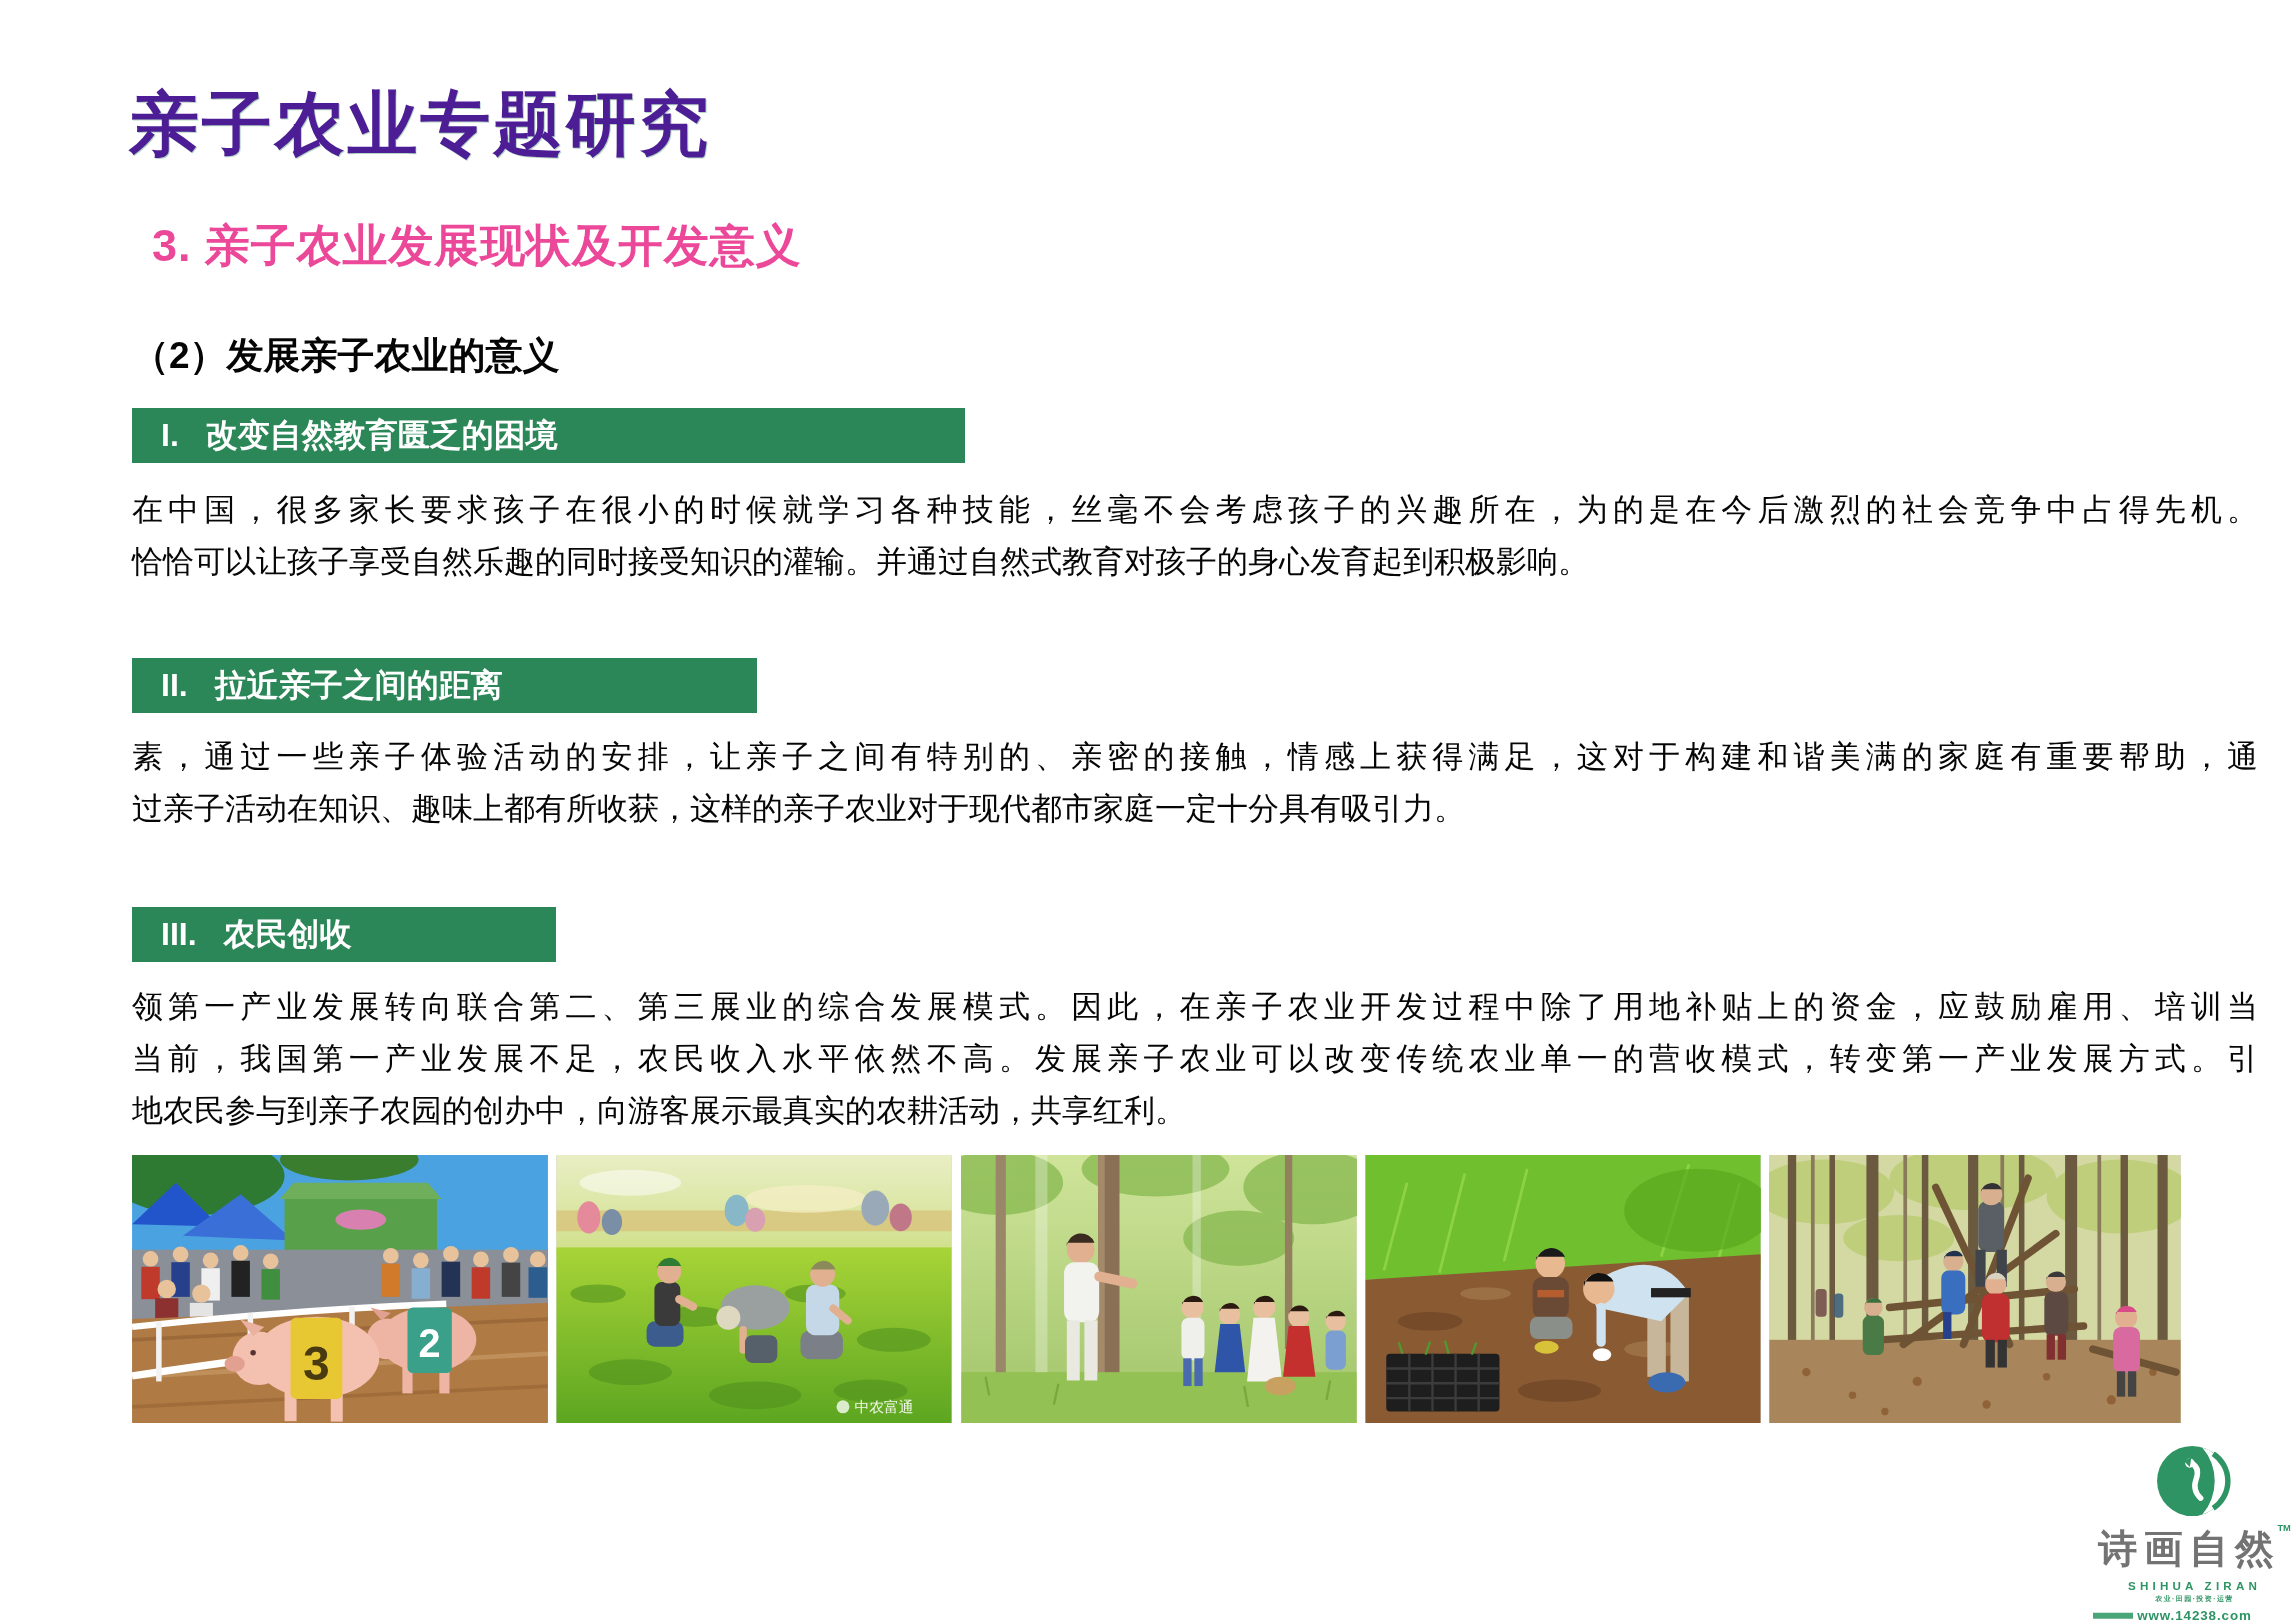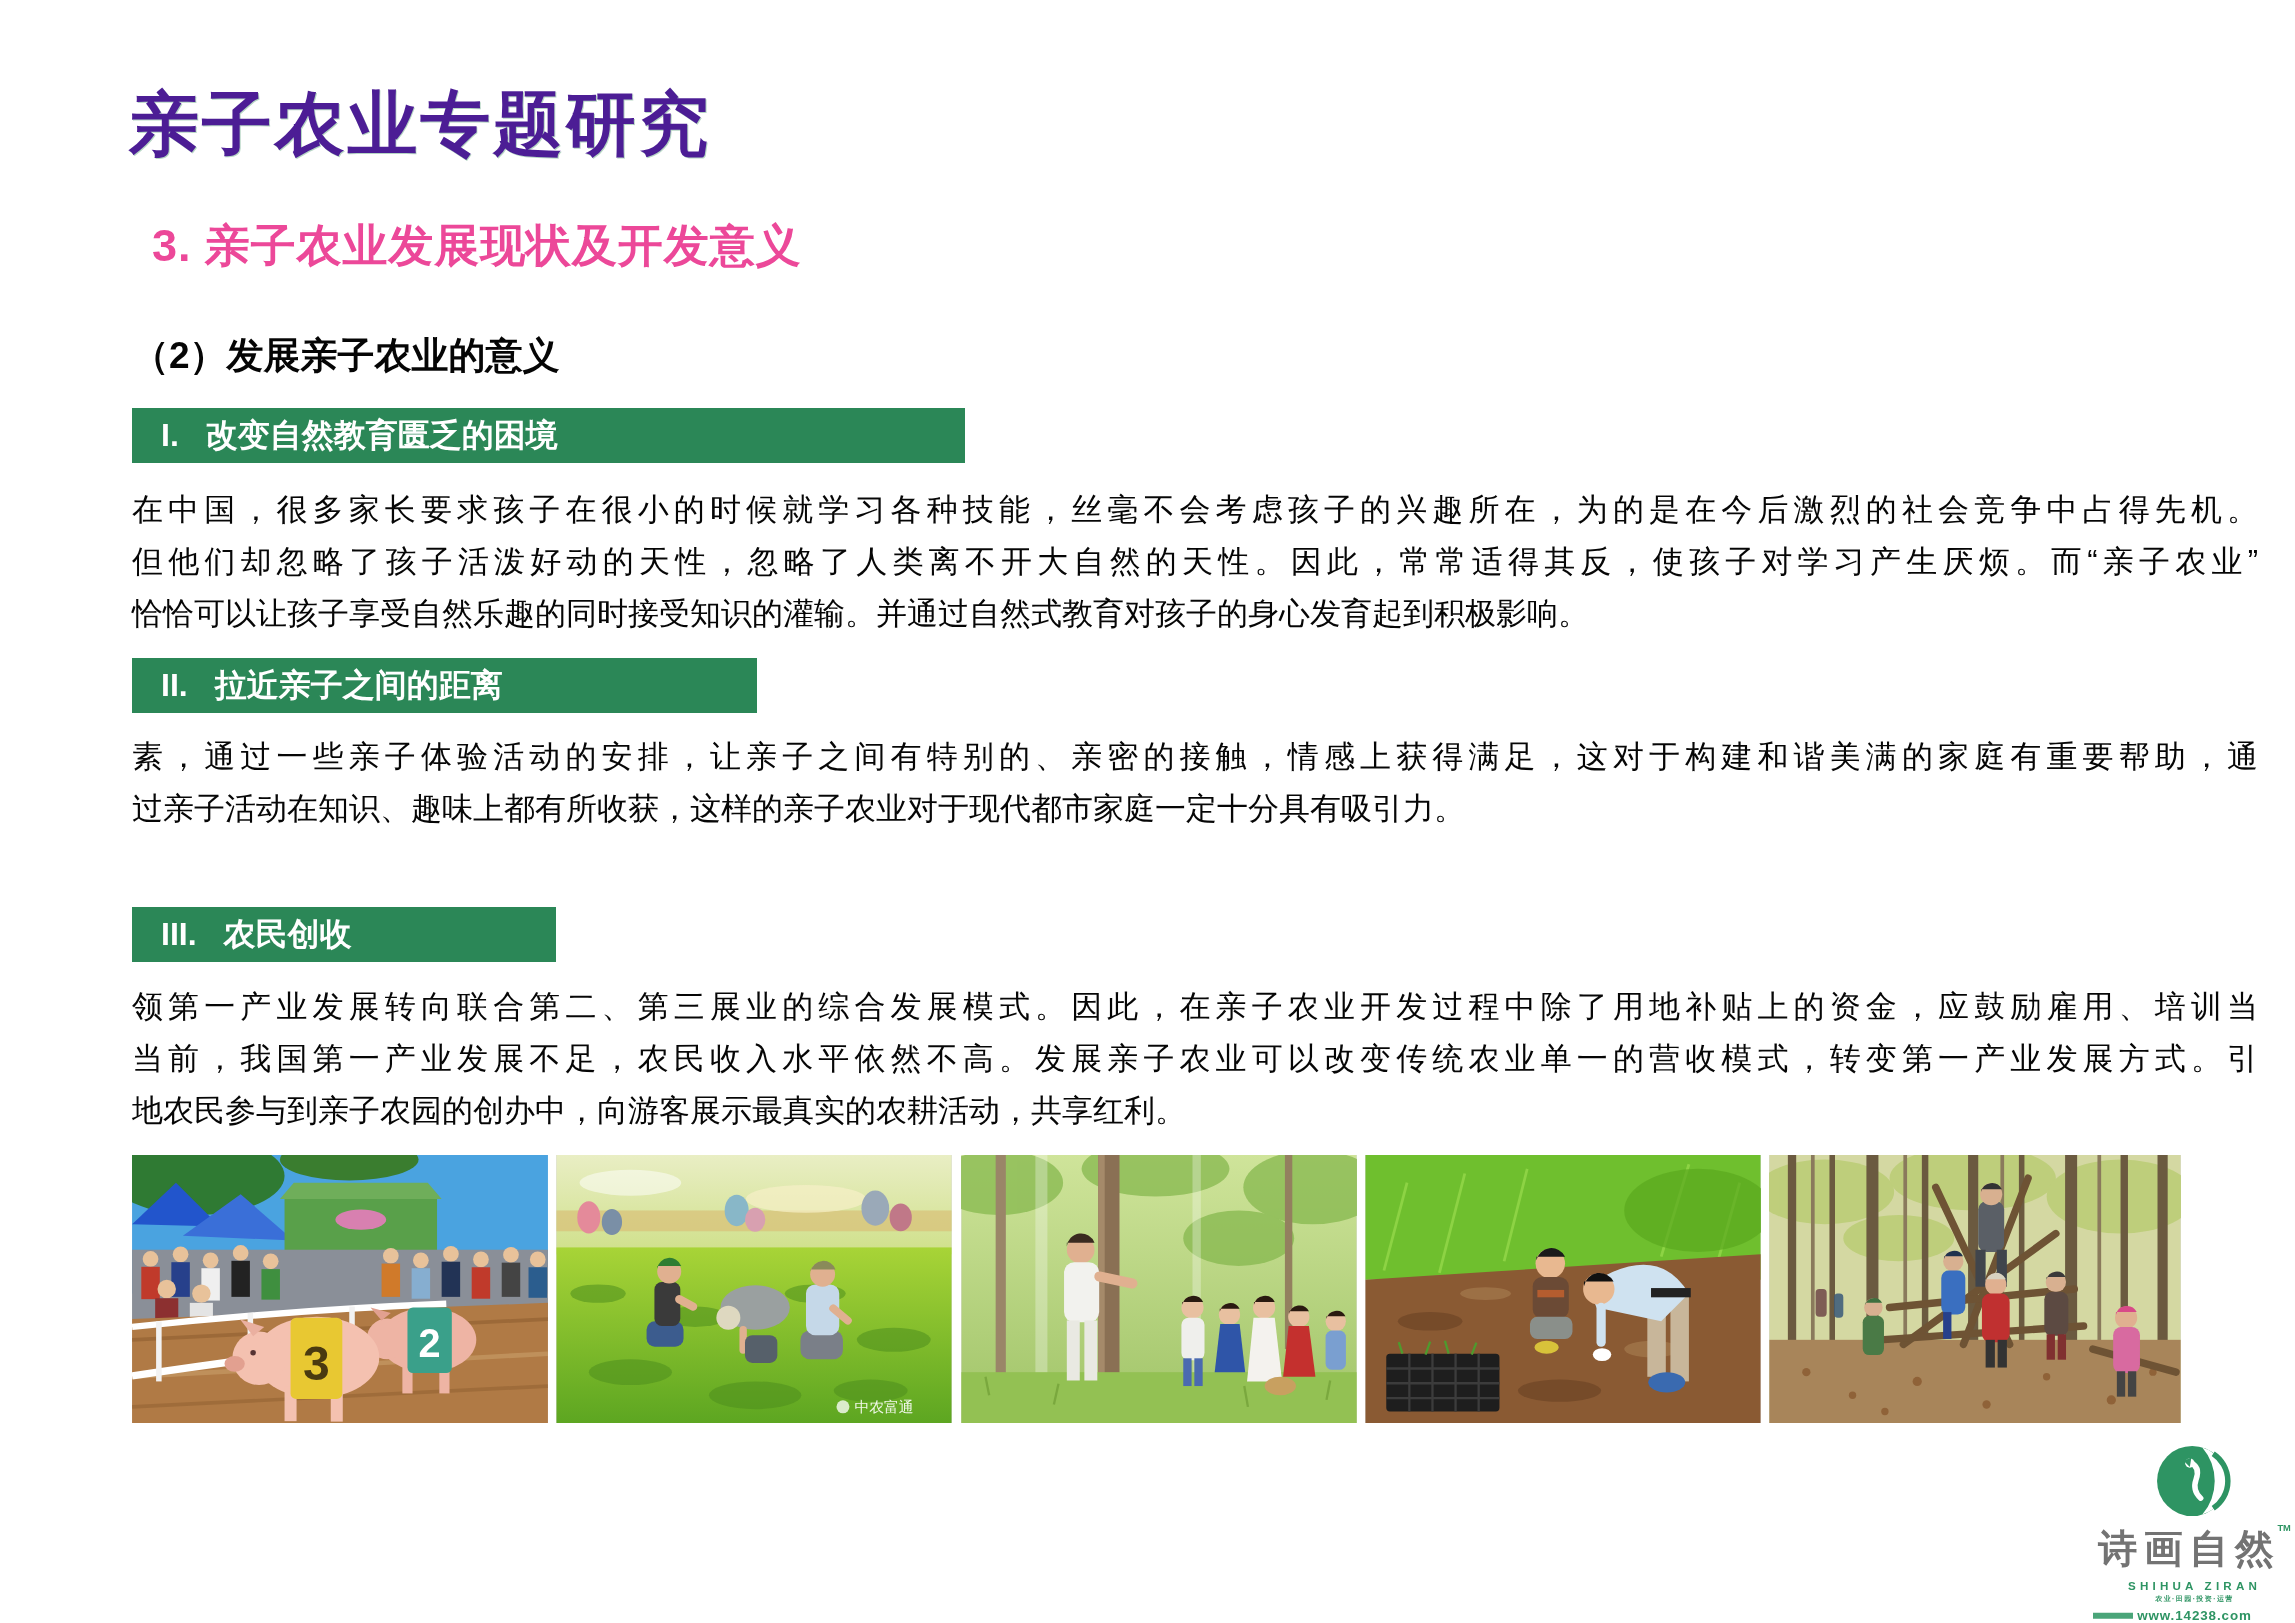--- a/index.html
+++ b/index.html
@@ -68,21 +68,20 @@
   <div class="main-title">亲子农业专题研究</div>
   <div class="heading">3. 亲子农业发展现状及开发意义</div>
   <div class="subheading">（2）发展亲子农业的意义</div>
 
   <div class="banner banner-1">
     <span class="numeral">I.</span>
     <span class="label">改变自然教育匮乏的困境</span>
   </div>
   <div class="para para-1">
     <div class="pline">在中国，很多家长要求孩子在很小的时候就学习各种技能，丝毫不会考虑孩子的兴趣所在，为的是在今后激烈的社会竞争中占得先机。</div>
-    <div class="pline">但他们却忽略了孩子活泼好动的天性，忽略了人类离不开大自然的天性。因此，常常适得其反，使孩子对学习产生厌烦。而“亲子农业”</div>
     <div class="pline last">恰恰可以让孩子享受自然乐趣的同时接受知识的灌输。并通过自然式教育对孩子的身心发育起到积极影响。</div>
   </div>
 
   <div class="banner banner-2">
     <span class="numeral">II.</span>
     <span class="label">拉近亲子之间的距离</span>
   </div>
   <div class="para para-2">
     <div class="pline">素，通过一些亲子体验活动的安排，让亲子之间有特别的、亲密的接触，情感上获得满足，这对于构建和谐美满的家庭有重要帮助，通</div>
     <div class="pline last">过亲子活动在知识、趣味上都有所收获，这样的亲子农业对于现代都市家庭一定十分具有吸引力。</div>

